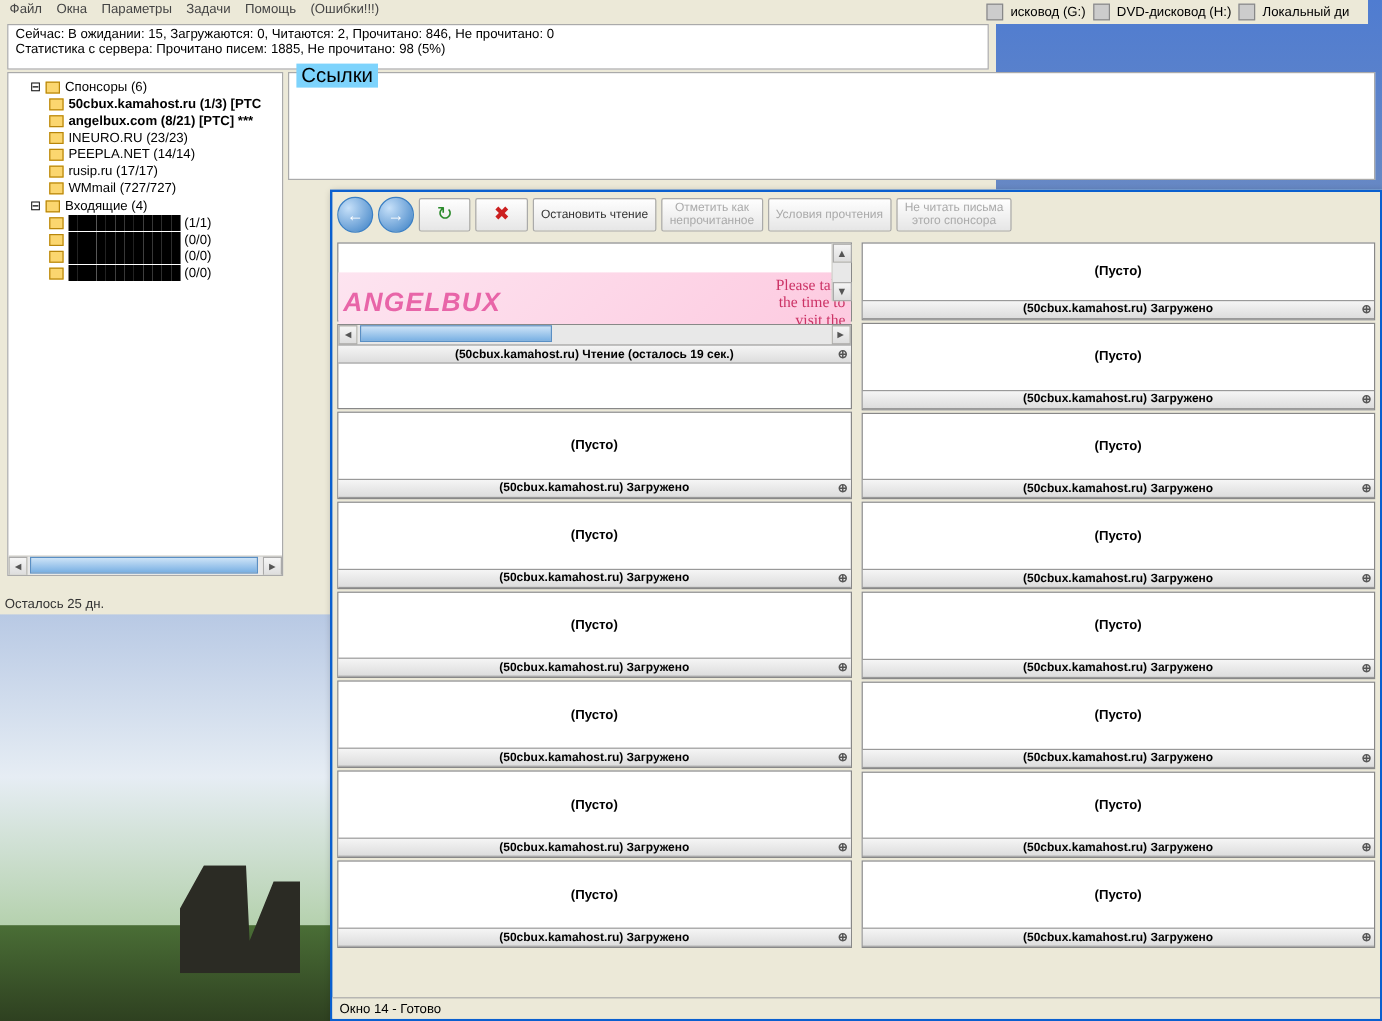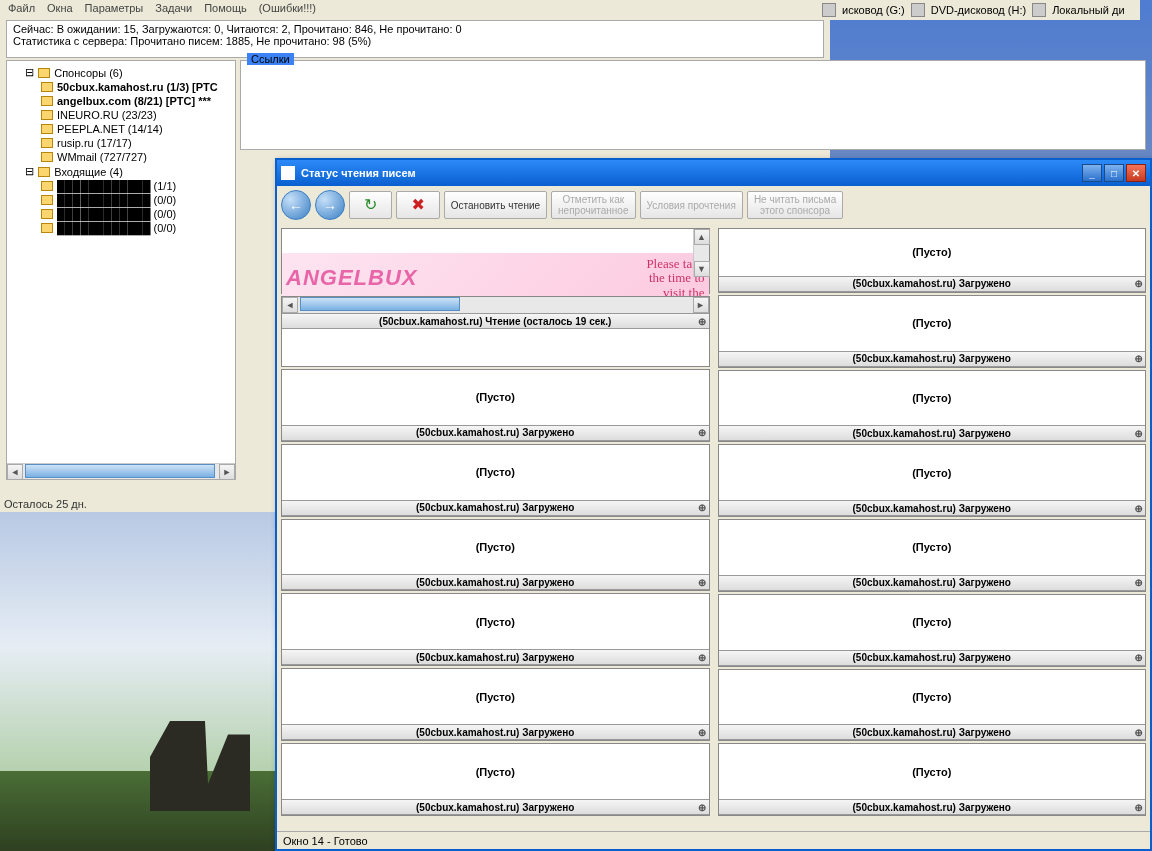--- a/index.html
+++ b/index.html
@@ -16,21 +16,21 @@
 .tree-inner{padding:4px;}
 .tree-node{padding:1px 0 1px 14px; white-space:nowrap; display:flex; align-items:center; gap:4px;}
 .tree-node.sub{padding-left:30px;}
 .folder-icon{width:12px;height:10px;background:#FBD66F;border:1px solid #B8860B;display:inline-block;}
 .tree-node.bold{font-weight:bold;}
 .tree-scroll-h{position:absolute;bottom:0;left:0;right:0;height:16px;background:#ECE9D8;border-top:1px solid #ccc;display:flex;}
 .sb-btn{width:16px;height:16px;background:linear-gradient(#f5f5f5,#ddd);border:1px solid #aaa;display:flex;align-items:center;justify-content:center;font-size:9px;color:#555;}
 .sb-track{flex:1;background:#e8e8e8;position:relative;}
 .sb-thumb{position:absolute;top:0;left:2px;width:220px;height:14px;background:linear-gradient(#cde3f7,#79b0e3);border:1px solid #5a8fc4;}
 .links-panel{flex:1;border:1px solid #aaa;background:#fff;position:relative;}
-.links-title{position:absolute;top:-8px;left:6px;background:#3b82f6;padding:0 4px;font-size:11px;text-align:center;}
+.links-title{position:absolute;top:-8px;left:6px;background:#7dd3fc;padding:0 4px;font-size:17px;text-align:center;}
 .links-list{padding:8px 4px;}
 .link-row{display:flex;gap:4px;align-items:center;padding:1px 0;}
 .mail-icon{width:12px;height:10px;background:#fff;border:1px solid #666;position:relative;}
 .mail-icon::after{content:"";position:absolute;top:0;left:0;width:100%;height:100%;background:linear-gradient(135deg,transparent 45%,#666 45%,#666 55%,transparent 55%),linear-gradient(-135deg,transparent 45%,#666 45%,#666 55%,transparent 55%);}
 .eye-icon{width:12px;height:10px;border-radius:50%;border:1px solid #555;background:radial-gradient(circle,#333 30%,#fff 30%);}
 .footer-left{position:absolute;left:4px;top:498px;font-size:11px;color:#333;}
 .wallpaper{position:absolute;left:0;top:512px;width:275px;height:339px;background:linear-gradient(#b8c9e4 0%,#e6edf4 40%,#9cc38a 95%);}
 .stone{position:absolute;bottom:40px;left:150px;width:100px;height:90px;background:#2b2b24;clip-path:polygon(0 100%,0 40%,20% 0,55% 0,58% 70%,78% 15%,100% 15%,100% 100%);}
 .grass{position:absolute;bottom:0;left:0;right:0;height:80px;background:linear-gradient(#4a6e36,#2e4020);}
 
@@ -161,29 +161,20 @@
 </div>
 
 <div class="footer-left">Осталось 25 дн.</div>
 
 <div class="wallpaper">
   <div class="grass"></div>
   <div class="stone"></div>
 </div>
 
 <div class="status-window">
-  <div class="titlebar">
-    <div class="titlebar-icon"></div>
-    <div class="titlebar-text">Статус чтения писем</div>
-    <div class="win-btns">
-      <div class="win-btn">_</div>
-      <div class="win-btn">□</div>
-      <div class="win-btn close">✕</div>
-    </div>
-  </div>
   <div class="toolbar">
     <div class="nav-btn">←</div>
     <div class="nav-btn">→</div>
     <div class="tb-btn">
         <span class="refresh-icon">↻</span>
       </div>
     <div class="tb-btn">
         <span class="stop-icon">✖</span>
       </div>
     <div class="tb-btn">Остановить чтение</div>

